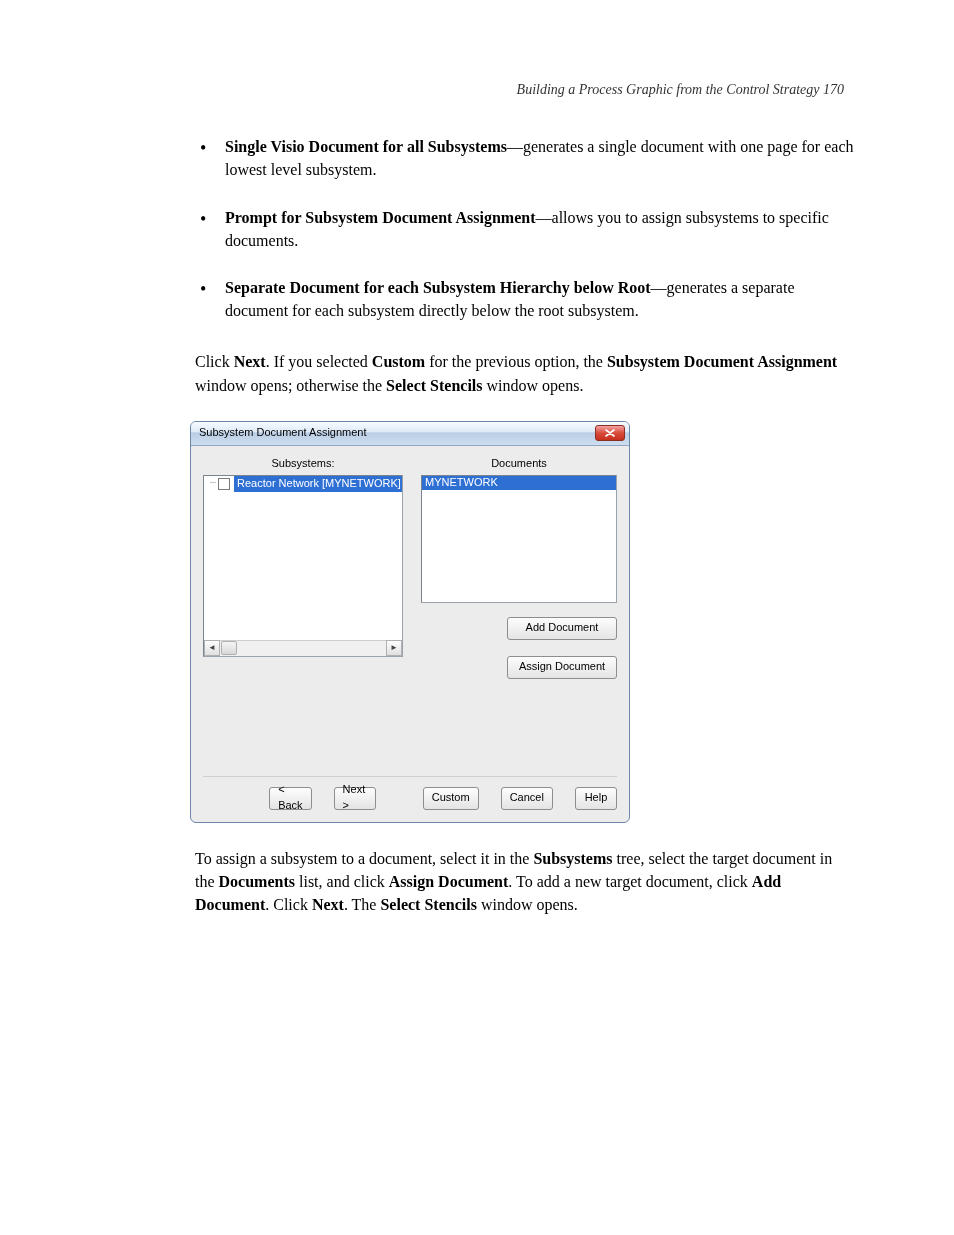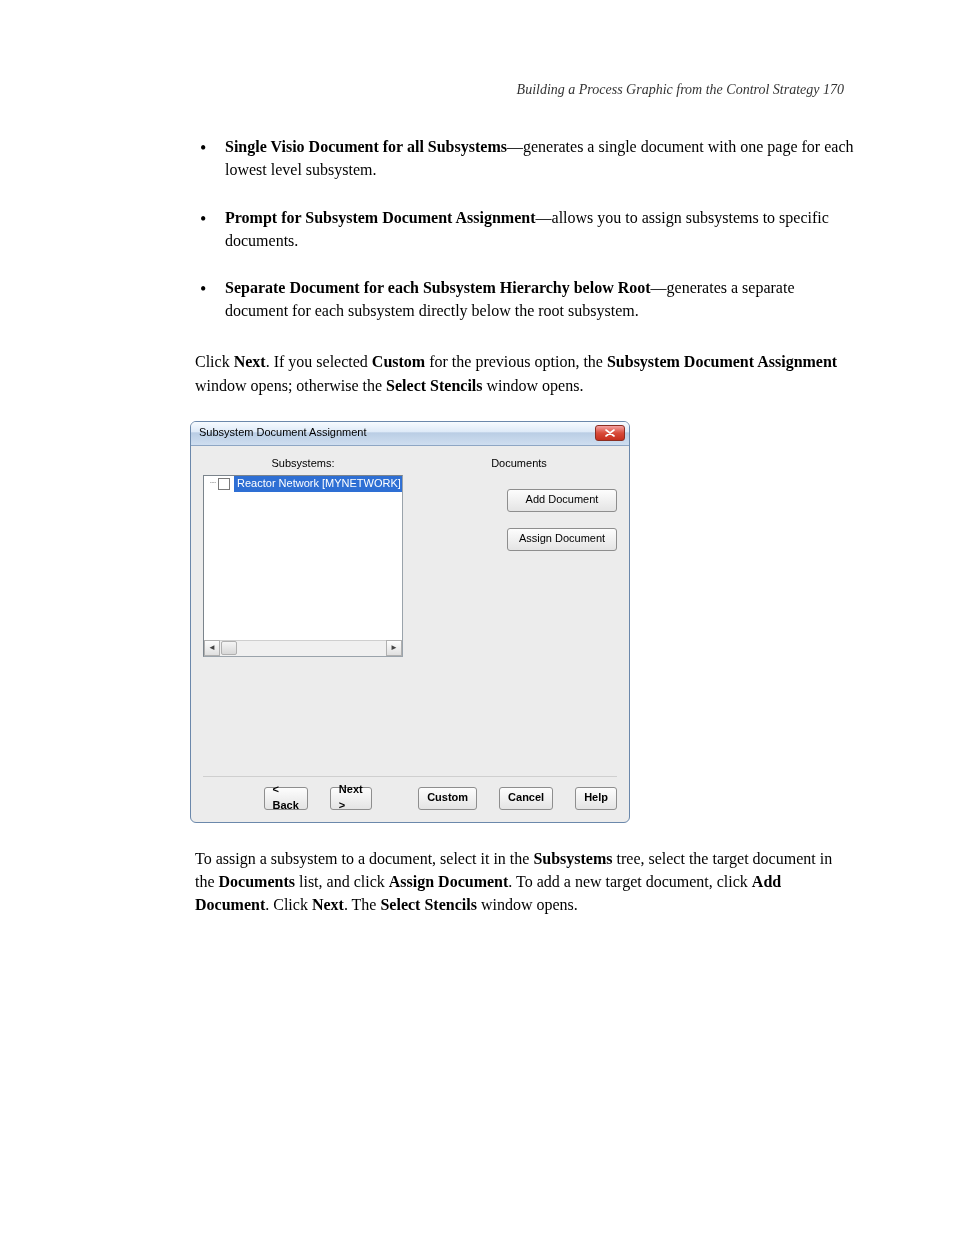--- a/index.html
+++ b/index.html
@@ -204,21 +204,20 @@
   .right-buttons .win-button { width: 110px; }
   .dialog-divider {
     height: 1px;
     background: #cfcfcf;
     margin: 0 12px;
   }
   .dialog-footer {
     padding: 10px 12px 12px 28px;
     display: flex;
     gap: 22px;
-    font-weight: bold;
   }
   .footer-spacer { width: 56px; }
   .dialog-footer .win-button { width: 66px; }
 </style>
 </head>
 <body>
 
 <div class="page">
   <div class="doc-header">
     <span>Building a Process Graphic from the Control Strategy 170</span>
@@ -266,20 +265,25 @@
                 <div class="scroll-btn">◄</div>
                 <div class="scroll-thumb"></div>
                 <div class="scroll-track"></div>
                 <div class="scroll-btn">►</div>
               </div>
             </div>
           </div>
 
           <div class="col right">
             <div class="field-label">Documents</div>
+            <div class="list-box">
+              <div class="list-item selected">
+                <span>MYNETWORK</span>
+              </div>
+            </div>
             <div class="right-buttons">
               <div class="win-button">
                 <span>Add Document</span>
               </div>
               <div class="win-button">
                 <span>Assign Document</span>
               </div>
             </div>
           </div>
         </div>

